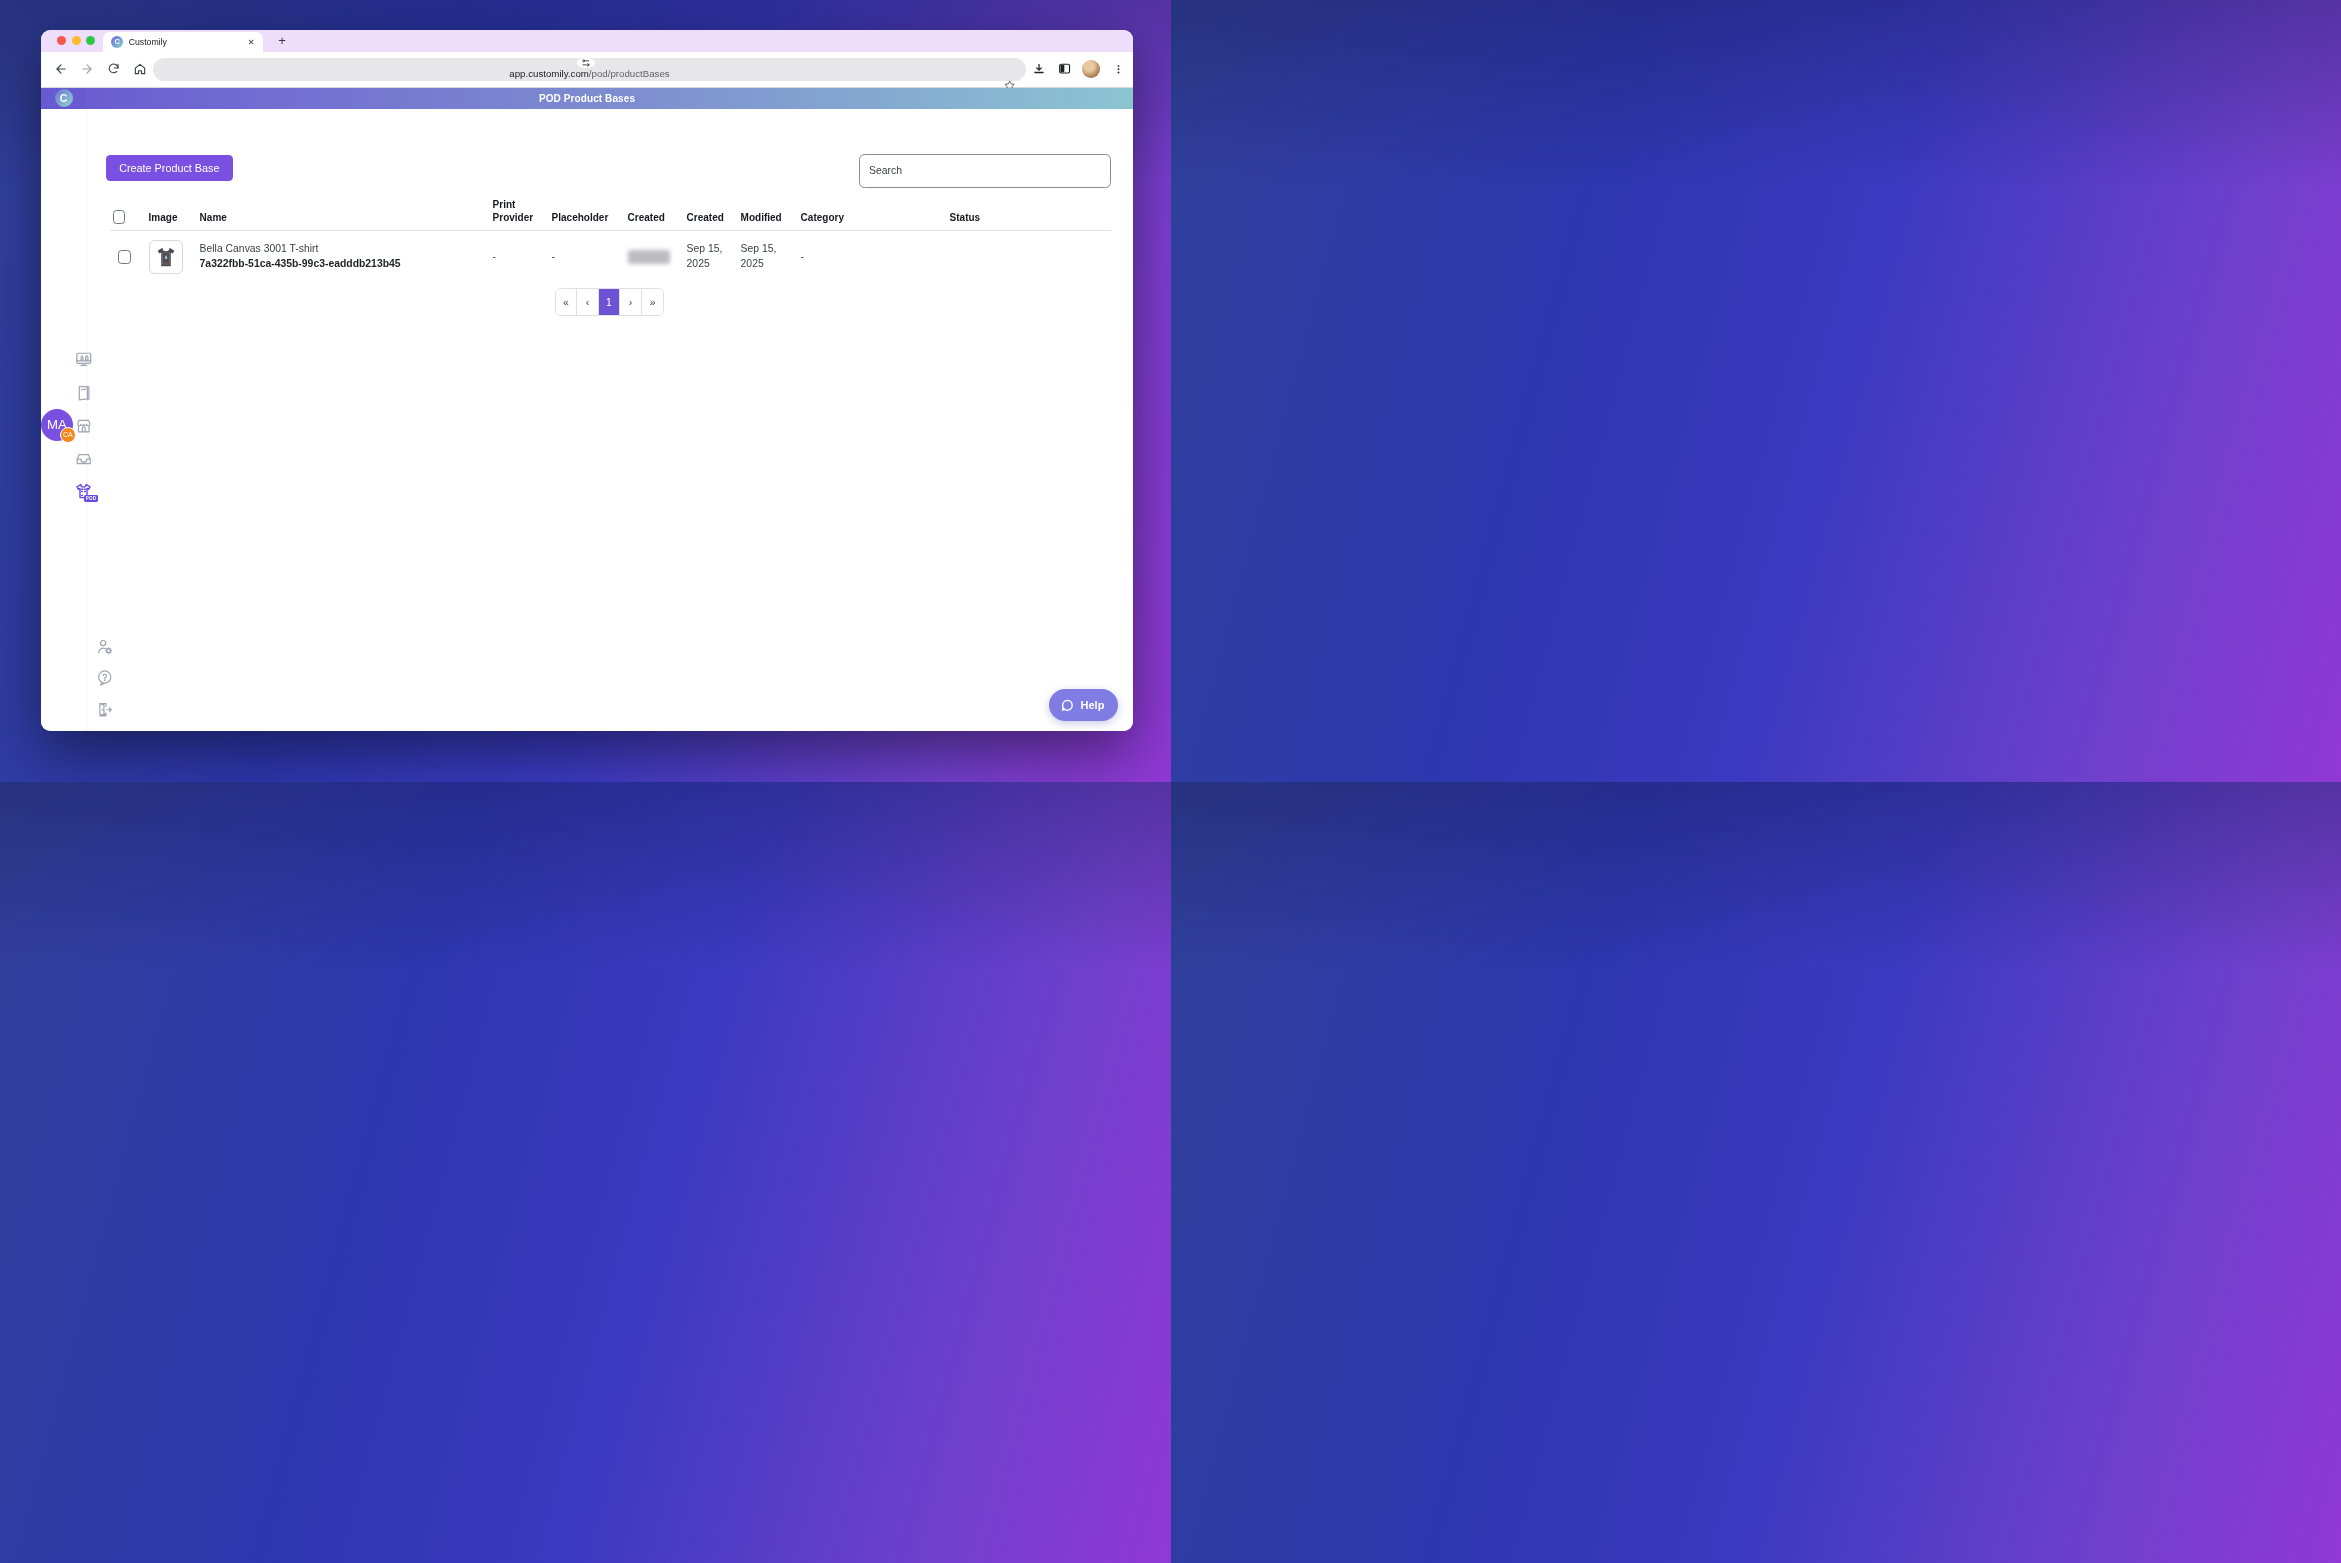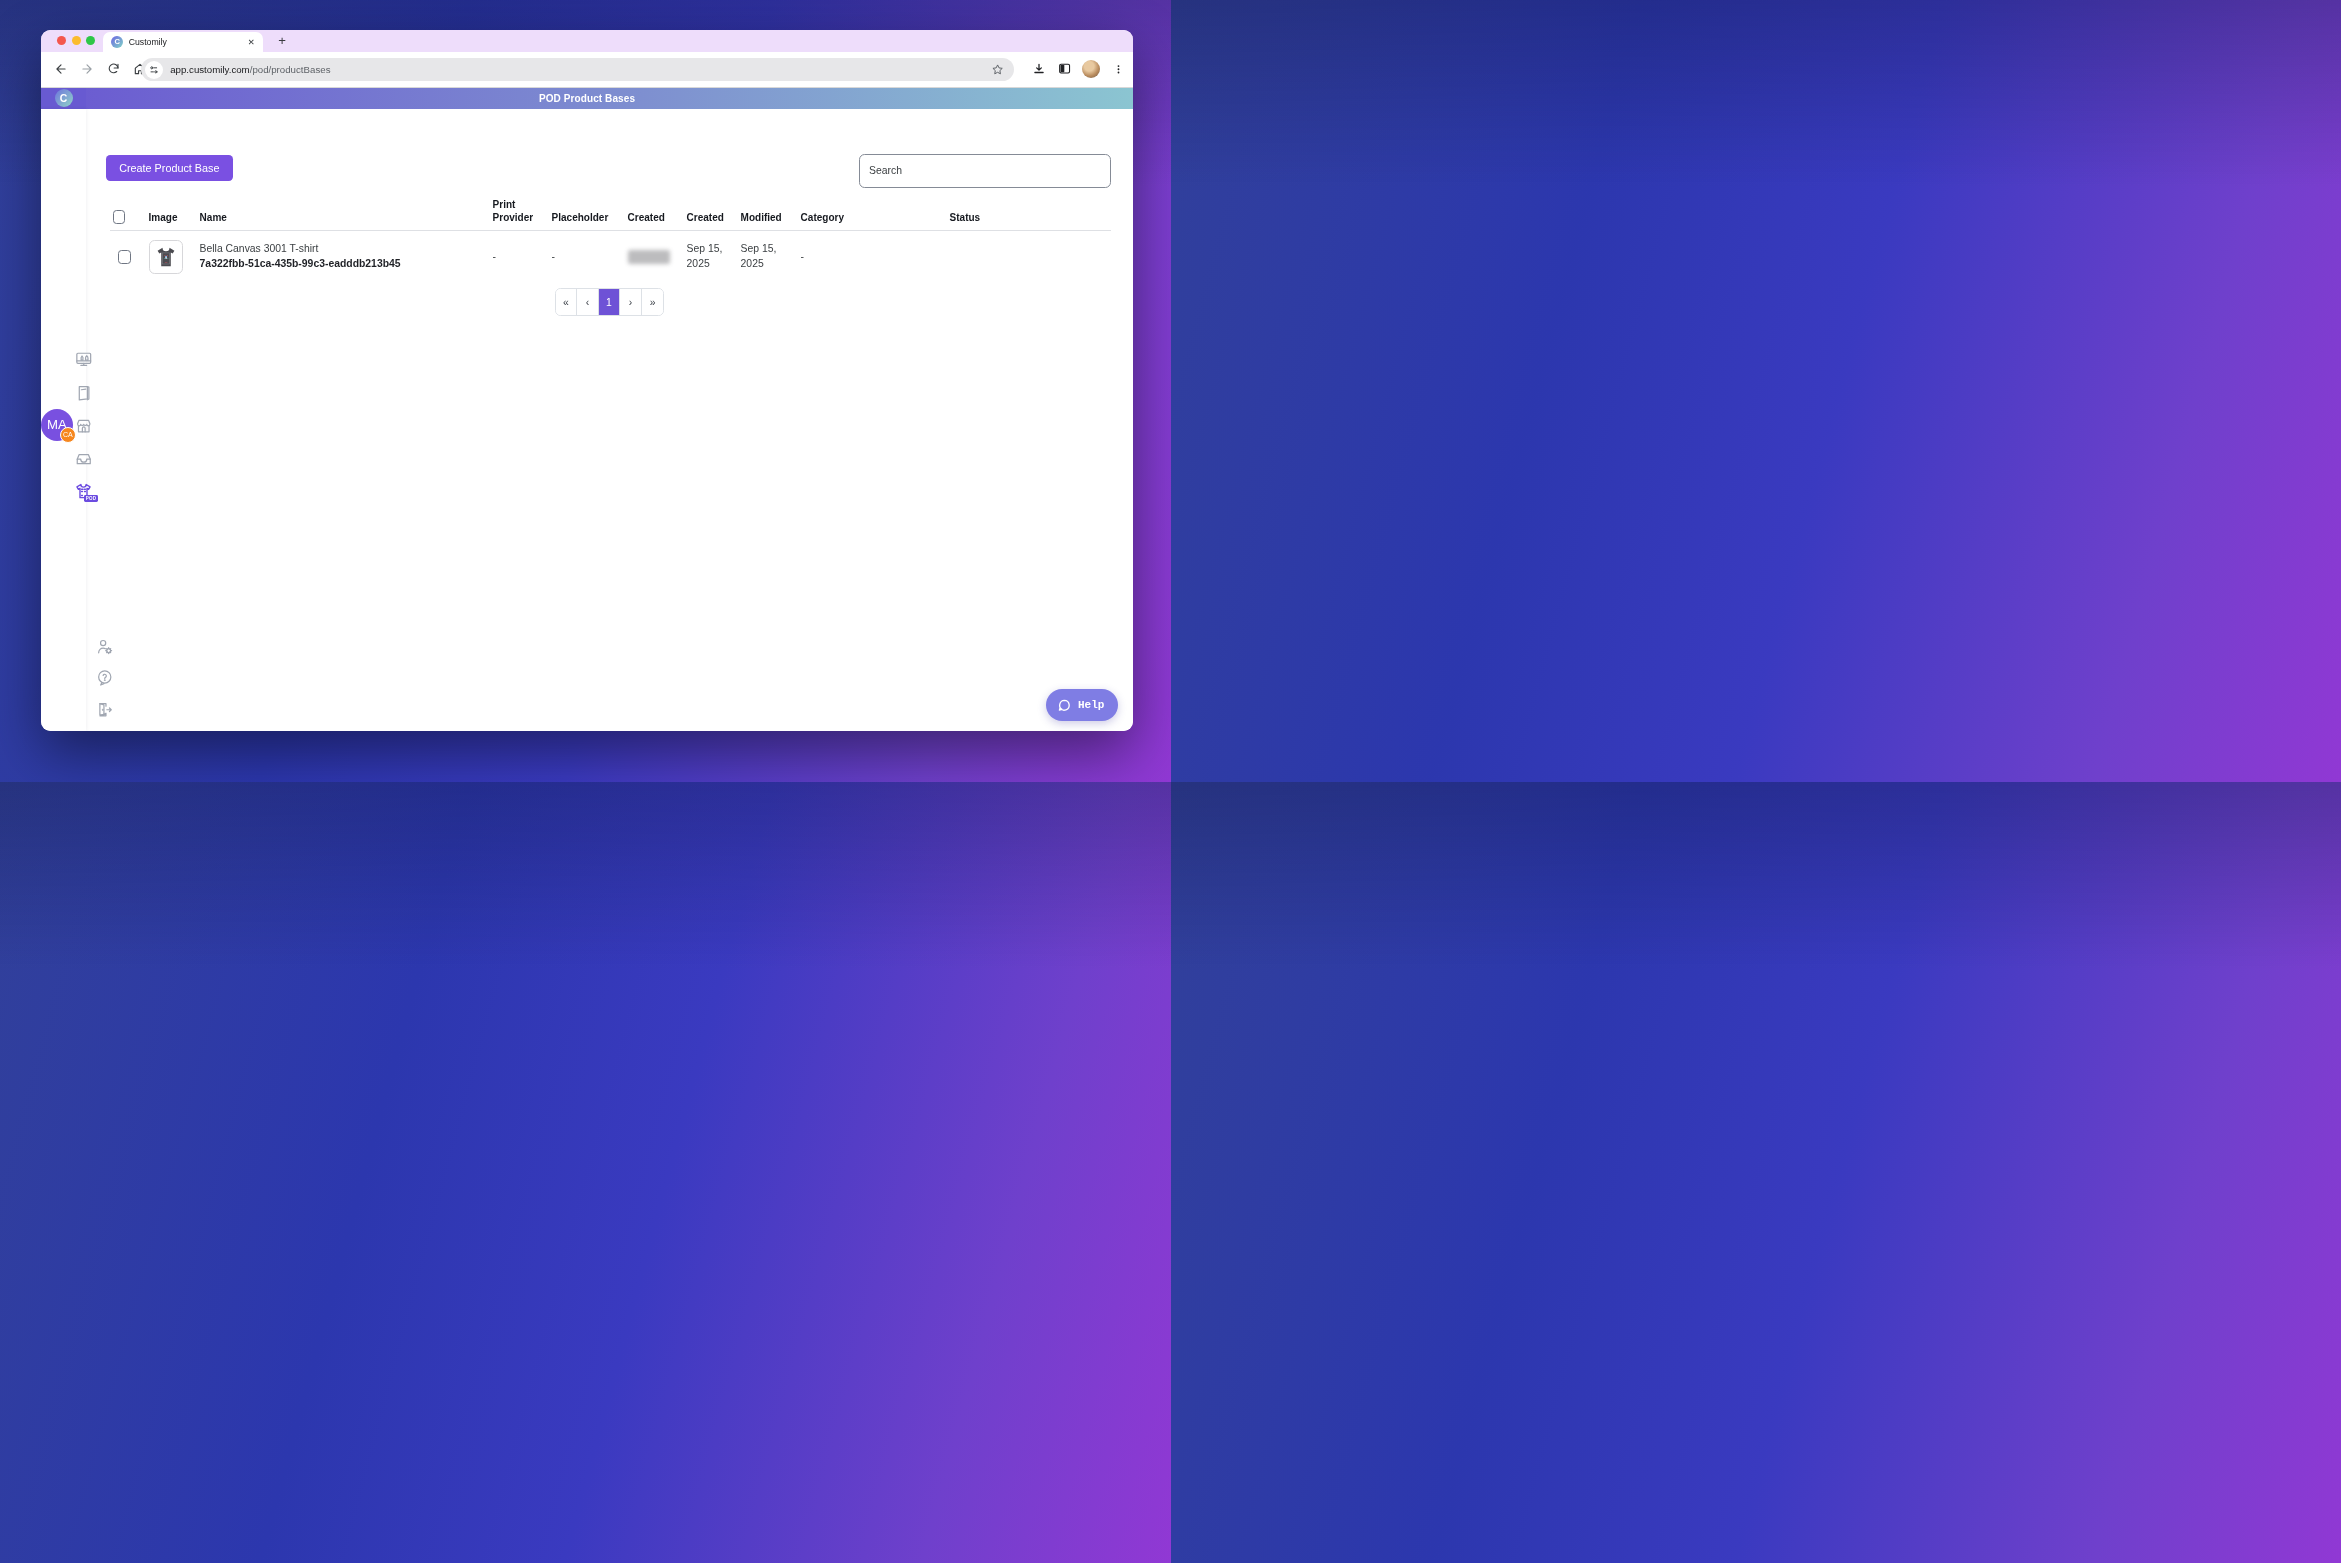--- a/index.html
+++ b/index.html
@@ -34,22 +34,22 @@
   .tab-title { font-size:8.7px; color:#202124; flex:1; }
   .tab-close { font-size:8.3px; color:#3c4043; cursor:default; }
   .newtab { position:absolute; left:232px; top:1.4px; width:18px; height:19px;
     font-size:13.2px; color:#3a3a3f; display:flex; align-items:center; justify-content:center; }
 
   .toolbar { position:relative; height:36px; background:#fff; border-bottom:0.7px solid #d8d8d8;
     display:flex; align-items:center; }
   .nav-icons { display:flex; align-items:center; gap:11px; margin-left:12.5px; }
   .nav-btn { width:15.3px; height:15.3px; display:flex; align-items:center; justify-content:center; }
   .urlbar {
-    position:absolute; left:100px; top:6.3px; width:873px; height:23.6px;
-    background:#e7e7e9; border-radius:11.8px; display:flex; align-items:center; padding:0 4.2px;
+    position:absolute; left:112px; top:6.3px; width:873px; height:23.6px;
+    background:#e7e7e9; border-radius:11.8px; display:flex; align-items:center; padding:0 4.2px;flex-direction:column;
   }
   .site-chip { width:18px; height:18px; background:#fff; border-radius:50%;
     display:flex; align-items:center; justify-content:center; margin-right:7px; }
   .url-text { font-size:9.7px; color:#202124; }
   .url-text .path { color:#5f6368; }
   .url-star { margin-left:auto; margin-right:5.6px; }
   .right-icons { position:absolute; right:7px; top:8.3px; display:flex; align-items:center; gap:10.4px; }
   .avatar-photo { width:18px; height:18px; border-radius:50%;
     background:radial-gradient(circle at 40% 35%, #e8c9a0 30%, #b98c5e 60%, #6c5340 100%); }
 
@@ -107,21 +107,21 @@
 
   .pagination { position:absolute; top:147px; left:50%; transform:translateX(-50%);
     display:flex; border:0.7px solid #dde1e6; border-radius:5.6px; overflow:hidden; }
   .page-btn { width:21.6px; height:26.4px; background:#fff; border:none; border-right:0.7px solid #dde1e6;
     font-size:10.4px; color:#3b4048; display:flex; align-items:center; justify-content:center; font-family:inherit; }
   .page-btn:last-child { border-right:none; }
   .page-btn.active { background:#6e52d6; color:#fff; }
 
   .help-btn { position:absolute; right:14.6px; bottom:9.7px; height:32px; padding:0 14px 0 11px;
     background:#7f7de4; border:none; border-radius:16px; color:#fff; font-size:11px; font-weight:bold;
-    display:flex; align-items:center; gap:6.3px; font-family:Liberation Mono, monospace; box-shadow:0 2.8px 8.3px rgba(60,50,160,.25); }
+    display:flex; align-items:center; gap:6.3px; font-family:Liberation Sans, sans-serif; box-shadow:0 2.8px 8.3px rgba(60,50,160,.25); }
 
   svg { display:block; }
 </style>
 </head>
 <body>
 
 <div class="window">
 
   <div class="tabstrip">
     <div class="traffic">

